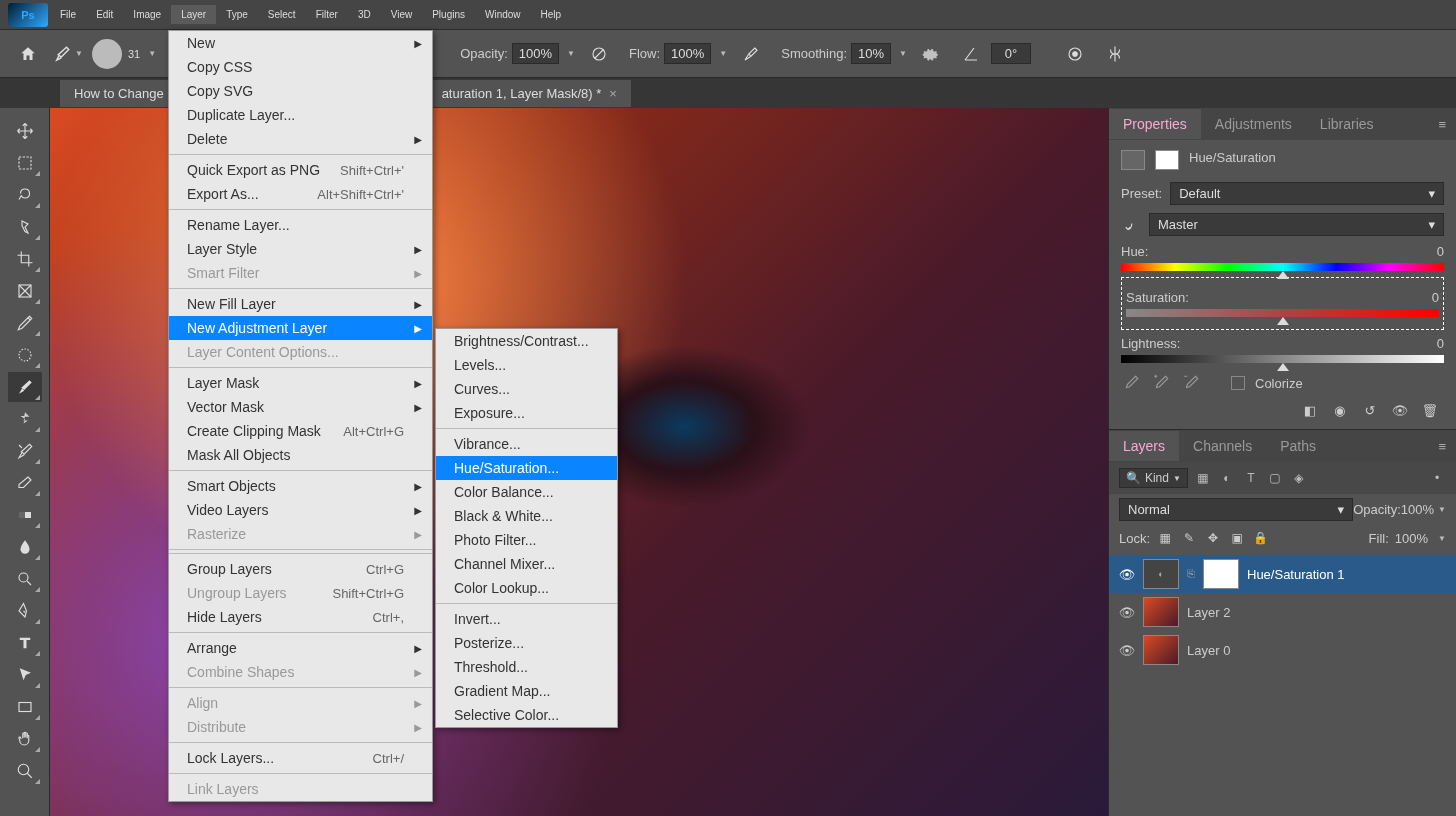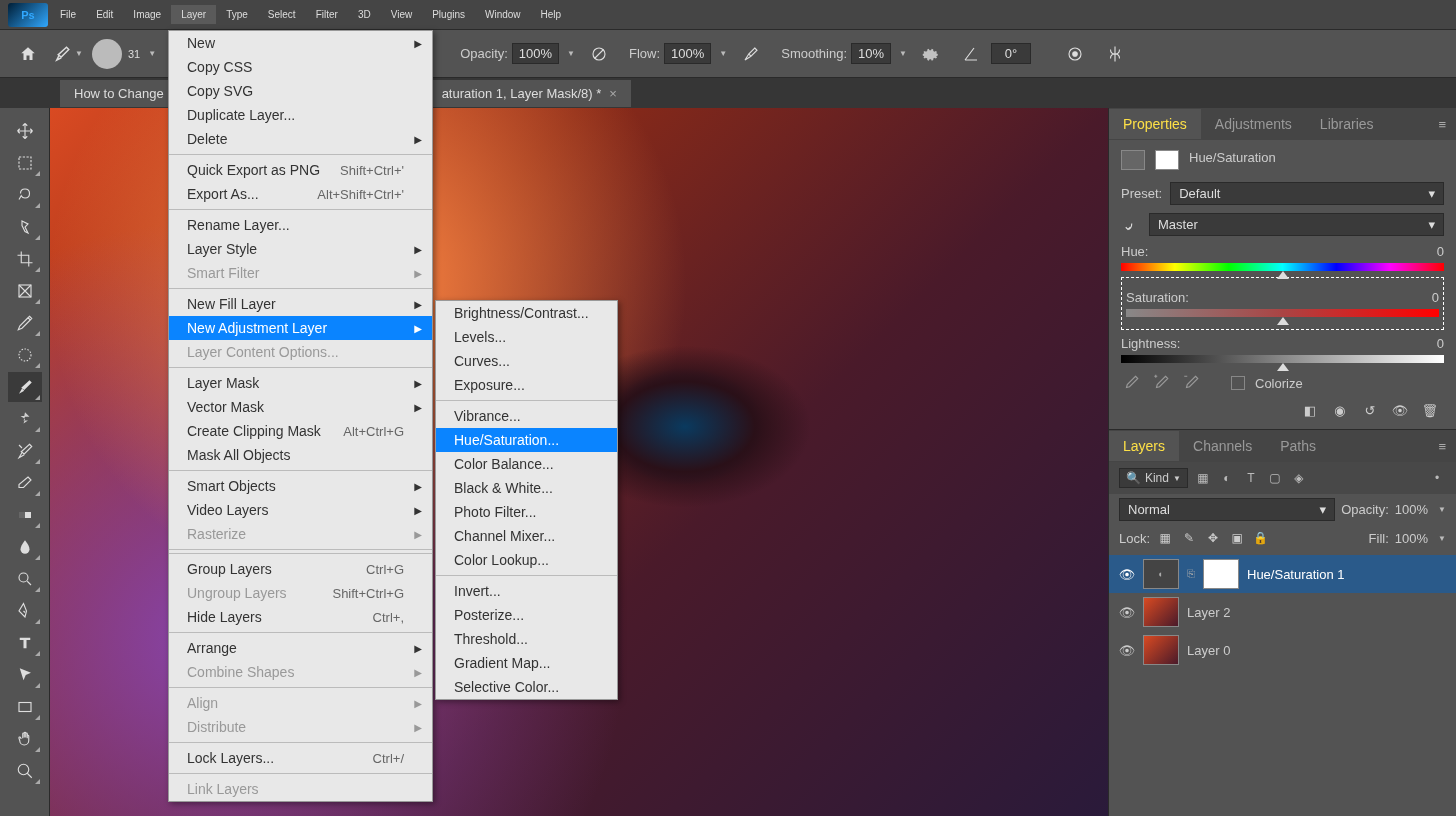--- a/index.html
+++ b/index.html
@@ -46,21 +46,21 @@
     .ctx-item.highlighted { background: #0a84ff; color: white; }
     .ctx-item.disabled { color: #999; }
     .ctx-sep { height: 1px; background: #bbb; margin: 3px 0; }
     .ctx-arrow { position: absolute; right: 10px; font-size: 10px; }
     .ctx-shortcut { color: #666; font-size: 13px; padding-left: 20px; }
     
     
     .panels { width: 348px; background: #535353; display: flex; flex-direction: column; border-left: 1px solid #2a2a2a; }
     .panel-tabs { display: flex; background: #454545; height: 32px; align-items: center; }
     .panel-tab { padding: 7px 14px; color: #999; font-size: 14px; cursor: pointer; }
-    .panel-tab.active { background: #535353; color: #fde047; }
+    .panel-tab.active { background: #535353; color: #f9a8d4; }
     .panel-opts { margin-left: auto; padding: 0 10px; color: #aaa; }
     
     .prop-panel { padding: 10px 12px; }
     .prop-header { display: flex; align-items: flex-start; gap: 10px; margin-bottom: 12px; }
     .prop-icon { width: 24px; height: 20px; border: 1px solid #888; display: inline-block; background: #666; }
     .prop-icon.mask { background: white; }
     .prop-row { display: flex; align-items: center; justify-content: space-between; margin: 8px 0; font-size: 13px; }
     .prop-select { background: #3a3a3a; border: 1px solid #2a2a2a; padding: 3px 8px; color: #ddd; flex: 1; margin-left: 8px; display: flex; justify-content: space-between; }
     .slider-row { margin: 6px 0; }
     .slider-head { display: flex; justify-content: space-between; font-size: 13px; margin-bottom: 4px; }
@@ -74,21 +74,21 @@
     .dropper { width: 20px; height: 20px; display: flex; align-items: center; justify-content: center; }
     .checkbox { width: 14px; height: 14px; border: 1px solid #888; }
     .action-row { display: flex; justify-content: flex-end; gap: 10px; margin-top: 8px; padding-right: 4px; }
     .act-btn { width: 20px; height: 18px; display: flex; align-items: center; justify-content: center; color: #ccc; font-size: 13px; }
     
     
     .layers-panel { border-top: 1px solid #2a2a2a; }
     .layer-filter { display: flex; align-items: center; padding: 6px 10px; gap: 6px; background: #484848; }
     .lf-kind { background: #3a3a3a; border: 1px solid #2a2a2a; padding: 2px 6px; font-size: 12px; display: flex; align-items: center; gap: 4px; }
     .lf-icon { width: 18px; height: 18px; display: flex; align-items: center; justify-content: center; color: #bbb; font-size: 12px; }
-    .blend-row { display: flex; align-items: center; padding: 4px 10px; gap: 6px; }
+    .blend-row { display: flex; align-items: center; padding: 4px 10px; }
     .blend-select { background: #3a3a3a; border: 1px solid #2a2a2a; padding: 3px 8px; color: #ddd; flex: 1; display: flex; justify-content: space-between; font-size: 13px; }
     .lock-row { display: flex; align-items: center; padding: 4px 10px; gap: 6px; font-size: 13px; }
     .lock-icon { width: 18px; height: 18px; display: flex; align-items: center; justify-content: center; font-size: 12px; }
     .layer-list { padding: 4px 0; }
     .layer { display: flex; align-items: center; padding: 4px 10px; gap: 8px; }
     .layer.selected { background: #2a5a8a; color: white; }
     .eye { width: 16px; height: 16px; display: flex; align-items: center; justify-content: center; }
     .layer-thumb { width: 36px; height: 30px; border: 1px solid #888; display: flex; align-items: center; justify-content: center; background: #333; }
     .layer-thumb.adj { background: #444; color: #aaa; font-size: 9px; }
     .layer-thumb.mask { background: white; }
@@ -579,21 +579,21 @@
     <div class="ctx-item">
       <span>Lock Layers...</span>
       <span class="ctx-shortcut">Ctrl+/</span>
     </div>
     <div class="ctx-sep"></div>
     <div class="ctx-item disabled">
       <span>Link Layers</span>
     </div>
   </div>
 
-<div class="ctx-menu" id="adj-submenu" style="left:435px; top:300px; min-width:175px">
+<div class="ctx-menu" id="adj-submenu" style="left:435px; top:328px; min-width:175px">
     <div class="ctx-item">
       <span>Brightness/Contrast...</span>
     </div>
     <div class="ctx-item">
       <span>Levels...</span>
     </div>
     <div class="ctx-item">
       <span>Curves...</span>
     </div>
     <div class="ctx-item">

